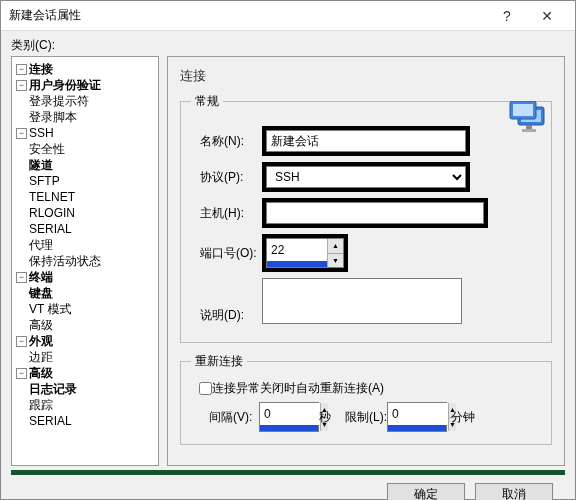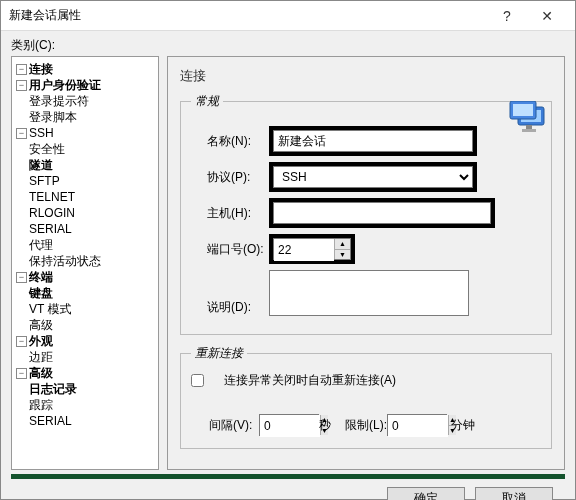--- a/index.html
+++ b/index.html
@@ -18,39 +18,39 @@
 .tree-pane li { line-height: 16px; white-space: nowrap; }
 .tree-item { display: flex; align-items: center; padding: 0 2px; cursor: pointer; }
 .tree-item .tw { width: 11px; height: 11px; border: 1px solid #888; display: inline-flex; align-items: center; justify-content: center; font-size: 9px; line-height: 9px; margin-right: 2px; background: #fff; color: #555; }
 .tree-item .nw { width: 11px; margin-right: 2px; }
 .bold { font-weight: bold; }
 .children { padding-left: 16px; }
 
 .right-pane { flex: 1; border: 1px solid #999; background: #f0f0f0; padding: 10px 12px; position: relative; overflow: hidden; }
 .right-title { font-size: 13px; margin-bottom: 8px; color: #333; }
 fieldset { border: 1px solid #bbb; padding: 10px 10px 12px 10px; margin-bottom: 10px; }
-legend { padding: 0 4px; font-style: italic; }
-.row { display: flex; align-items: center; margin: 6px 16px; }
+legend { padding: 0 4px; }
+.row { display: flex; align-items: center; margin: 6px 9px; }
 .row .lbl { width: 62px; }
 input[type=text], select { height: 22px; border: 1px solid #7a7a7a; background: #fff; padding: 0 4px; font-size: 12px; }
 .name-input { width: 200px; background: #cce8ff; border: 1px solid #0078d7; color: #000; }
 .name-input::selection { background: #0078d7; color: #fff; }
 .proto-select { width: 200px; }
 .host-input { width: 218px; }
-.spinner { display: inline-flex; align-items: stretch; border: 1px solid #7a7a7a; background: #be185d; height: 22px; }
+.spinner { display: inline-flex; align-items: stretch; border: 1px solid #7a7a7a; background: #1d4ed8; height: 30px; }
 .spinner input { border: none; width: 60px; padding: 0 4px; outline: none; }
 .spinner .spin-btns { display: flex; flex-direction: column; width: 16px; border-left: 1px solid #aaa; }
 .spinner .spin-btns div { flex: 1; display: flex; align-items: center; justify-content: center; font-size: 7px; cursor: pointer; background: #e6e6e6; }
 .spinner .spin-btns div:first-child { border-bottom: 1px solid #aaa; }
 textarea.desc { width: 200px; height: 46px; border: 1px solid #7a7a7a; resize: none; }
 .hl-wrap { border: 4px solid #000000; padding: 0; display: inline-block; }
 .monitor-icon { position: absolute; right: 16px; top: 44px; }
 
-.reconnect-row { display: flex; align-items: center; gap: 0; margin-top: 24px; }
-.chk { display: inline-flex; align-items: center; gap: 20px; }
+.reconnect-row { display: flex; align-items: center; gap: 0; margin-top: 4px; }
+.chk { display: inline-flex; align-items: center; gap: 0; margin-left: 8px; }
 .chk input { width: 13px; height: 13px; }
 .smallspin { width: 60px; }
 .footer { height: 44px; display: flex; align-items: center; justify-content: flex-end; gap: 10px; border-top: 5px solid #14532d; padding: 0 12px; margin-top: 4px; }
 .footer button { width: 78px; height: 24px; border: 1px solid #888; background: #e1e1e1; cursor: pointer; }
 .minutes-lbl { margin-left: 4px; }
 </style>
 </head>
 <body>
 
 <div class="window">

